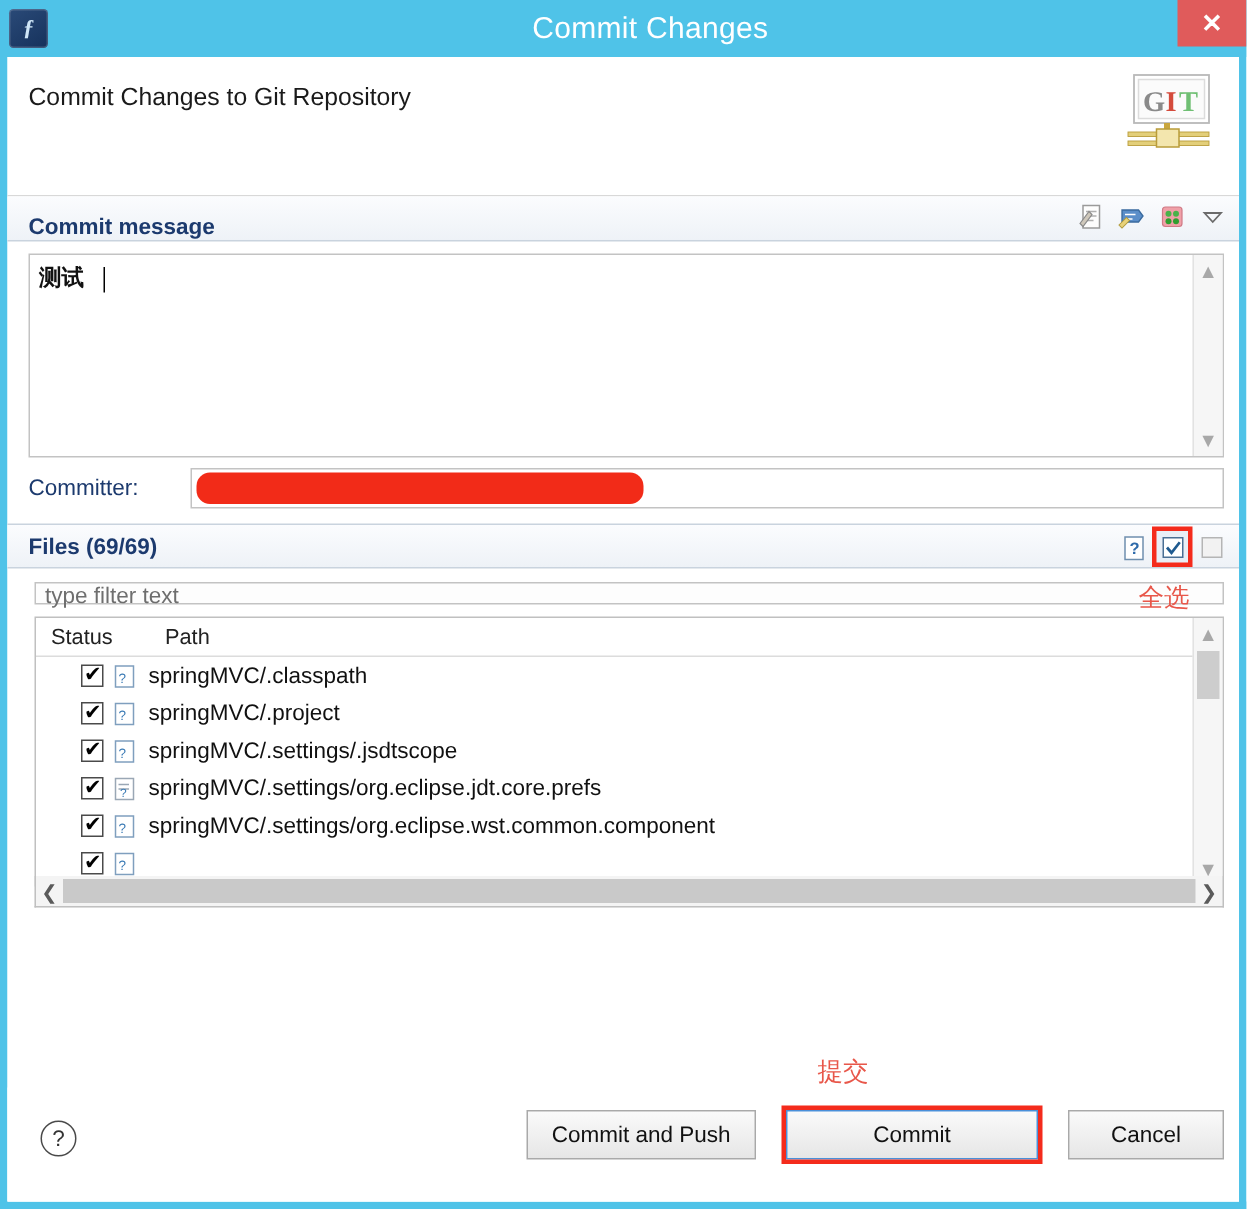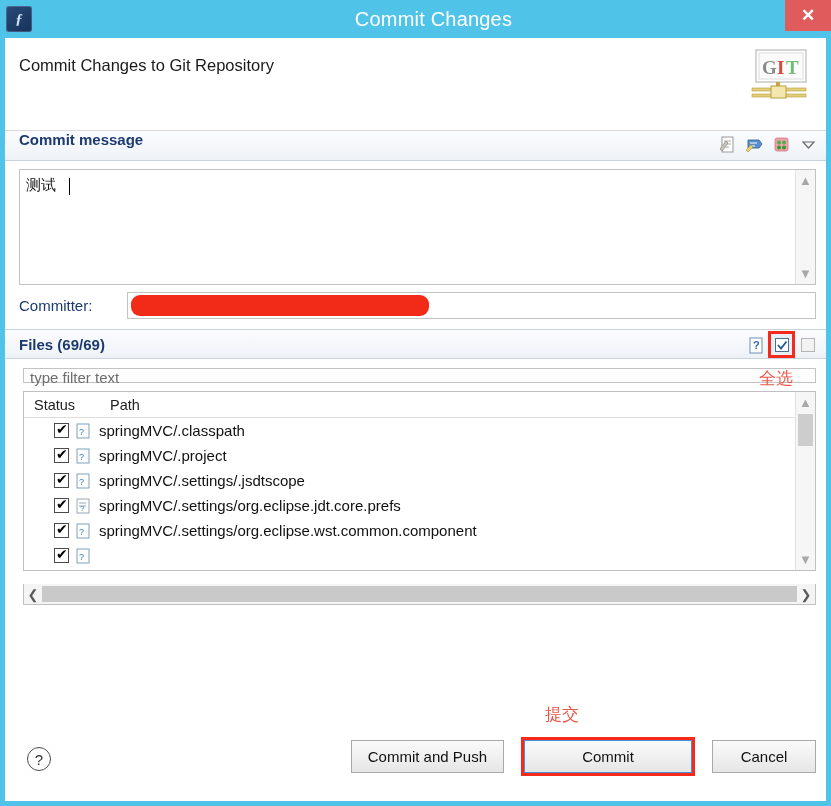--- a/index.html
+++ b/index.html
@@ -76,38 +76,39 @@
     width: 821px; height: 670px;
     background: #ffffff;
   }
 
   
   .section-head {
     position: relative;
     height: 30px;
     background: linear-gradient(#fbfcfe,#eef2f7);
     border-bottom: 1px solid #c9d3de;
-    display: flex; align-items: flex-start;
+    display: flex; align-items: flex-end;
   }
   .section-title {
     margin-left: 14px;
     font-size: 15px; font-weight: bold; color: #1c3a6e;
   }
   .sec-tools {
     position: absolute; right: 8px; top: 4px;
     display: flex; align-items: center; gap: 8px;
   }
   .tool-ico { width: 19px; height: 19px; cursor: pointer; }
 
   .msg-wrap {
     position: relative;
     margin: 8px 10px 0 14px;
-    height: 116px;
+    height: 136px;
     border: 1px solid #c3c3c3;
     background: #ffffff;
+    font-weight: bold;
   }
   .msg-text {
     position: absolute; left: 6px; top: 6px;
     font-size: 15px; color: #111;
     white-space: pre;
     font-family: "DejaVu Sans", sans-serif;
   }
   .caret {
     position: absolute; left: 49px; top: 8px;
     width: 1px; height: 17px; background: #000;

